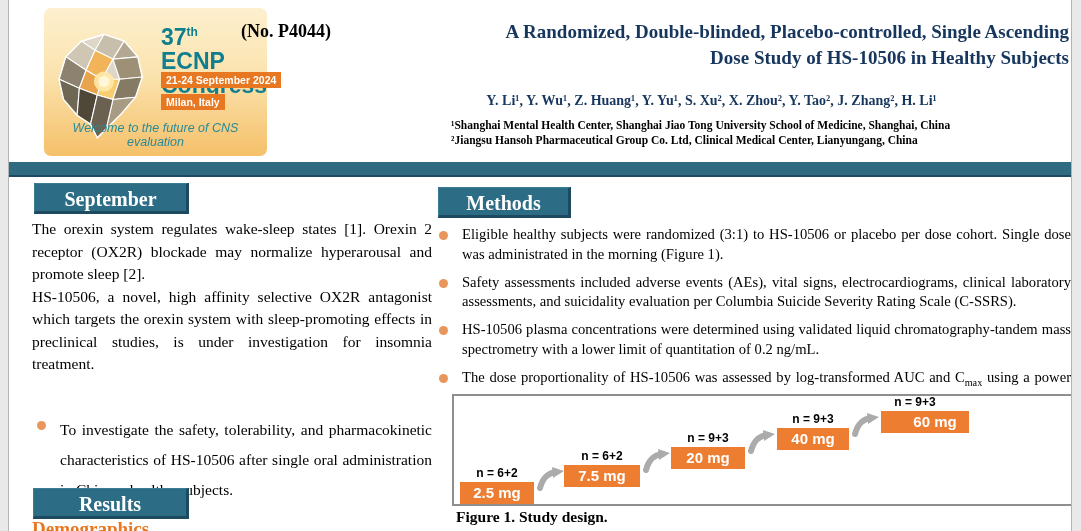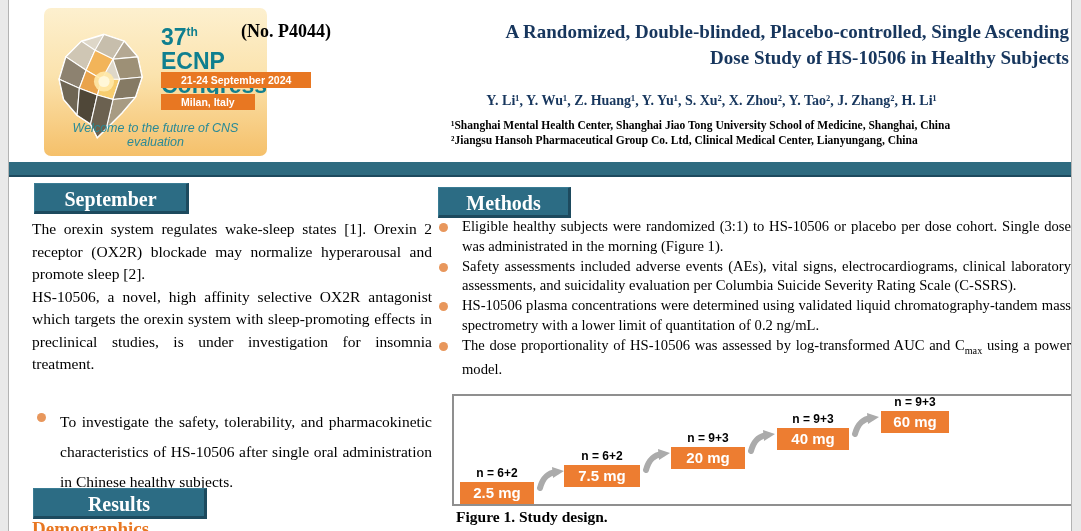--- a/index.html
+++ b/index.html
@@ -17,21 +17,21 @@
   .logo-card{
     position:absolute;left:3px;top:8px;width:223px;height:148px;
     background:linear-gradient(180deg,#fdf0cf 0%,#fbe3ae 45%,#f5c06a 100%);
     border-radius:7px;font-family:"Liberation Sans", sans-serif;margin-left:32px;
   }
   .brain{position:absolute;left:4px;top:22px;width:112px;height:112px;}
   .logo-title{position:absolute;left:117px;top:12px;color:#0f7f8f;font-weight:bold;
     font-size:23px;line-height:24px;letter-spacing:0px;}
   .logo-title sup{font-size:12px;}
   .logo-badge{position:absolute;background:#e87722;color:#fff;font-weight:bold;
-    font-size:10.5px;padding:2px 20px;white-space:nowrap;}
+    font-size:10.5px;padding:2px 5px;white-space:nowrap;}
   .badge-date{left:117px;top:64px;}
   .badge-loc{left:117px;top:86px;}
   .logo-tagline{position:absolute;left:0;right:0;bottom:7px;text-align:center;
     color:#2a8a96;font-style:italic;font-size:12.5px;}
   
   .poster-no{position:absolute;left:232px;top:21px;font-weight:bold;font-size:18px;color:#000;}
   .title-wrap{position:absolute;left:345px;top:19px;width:715px;text-align:right;
     color:#17365d;font-weight:bold;font-size:19px;line-height:26px;}
   .authors{position:absolute;left:345px;top:93px;width:715px;text-align:center;
     color:#17365d;font-weight:bold;font-size:14px;}
@@ -40,30 +40,30 @@
   .teal-bar{position:absolute;left:0;top:162px;width:100%;height:13px;
     background:#2e6b80;border-bottom:2px solid #1d4a5e;}
   
   .sec-head{
     position:absolute;background:#2c6c84;color:#fff;font-weight:bold;font-size:20px;
     text-align:center;line-height:30px;height:31px;box-sizing:border-box;
     border:1px solid #3a7c94;border-right:3px solid #1d4a5e;border-bottom:3px solid #1d4a5e;
   }
   .head-background{left:25px;top:183px;width:155px;}
   .head-objective{left:24px;top:367px;width:161px;}
-  .head-results{left:24px;top:488px;width:174px;}
+  .head-results{left:24px;top:488px;width:156px;}
   .head-methods{left:429px;top:187px;width:133px;font-size:20px;}
   
   .bg-text{position:absolute;left:23px;top:218px;width:400px;font-size:15.5px;
     line-height:22.5px;text-align:justify;color:#000;}
   .obj-list{position:absolute;left:27px;top:407px;width:396px;}
   .obj-list .bullet-item{font-size:15.5px;line-height:30px;}
   .methods-list{position:absolute;left:429px;top:217px;width:633px;}
   .methods-list .bullet-item{font-size:14.6px;line-height:19.8px;}
-  .bullet-item{position:relative;padding-left:24px;text-align:justify;color:#000;}
+  .bullet-item{position:relative;padding-left:24px;text-align:justify;color:#000;margin-top:8px;}
   .bullet-dot{position:absolute;left:1px;top:6px;width:9px;height:9px;border-radius:50%;
     background:#e8975c;}
   sub.seg-sub{font-size:70%;}
   .demographics{position:absolute;left:23px;top:518px;color:#e87722;font-weight:bold;
     font-size:19px;}
   
   .figure-box{position:absolute;left:443px;top:394px;width:625px;height:112px;
     border:2px solid #8f8f8f;background:#fff;box-sizing:border-box;}
   .fig-step-box{position:absolute;background:#ed7d31;color:#fff;font-weight:bold;
     font-family:"Liberation Sans", sans-serif;font-size:15px;text-align:center;
@@ -160,17 +160,17 @@
           <path d="M4 21 C7 10, 12 6, 20 5" stroke="#ababab" stroke-width="6" fill="none" stroke-linecap="round"></path>
           <polygon points="16,0 28,4 17,11" fill="#ababab"></polygon>
         </svg></div>
       <div class="fig-step-label" style="left: 323px; top: 16px; width: 72px;">n = 9+3</div>
       <div class="fig-step-box" style="left: 323px; top: 32px; width: 72px;">40 mg</div>
       <div class="fig-arrow" style="left: 397px; top: 17px;"><svg width="28" height="24" viewBox="0 0 28 24">
           <path d="M4 21 C7 10, 12 6, 20 5" stroke="#ababab" stroke-width="6" fill="none" stroke-linecap="round"></path>
           <polygon points="16,0 28,4 17,11" fill="#ababab"></polygon>
         </svg></div>
       <div class="fig-step-label" style="left: 427px; top: -1px; width: 68px;">n = 9+3</div>
-      <div class="fig-step-box" style="left: 427px; top: 15px; width: 68px;">60 mg</div>
+      <div class="fig-step-box" style="left: 427px; top: 15px; width: 68px; padding-left: 20px;">60 mg</div>
     </div>
   <div class="fig-caption">Figure 1. Study design.</div>
 
 </div>
 
 </body></html>

